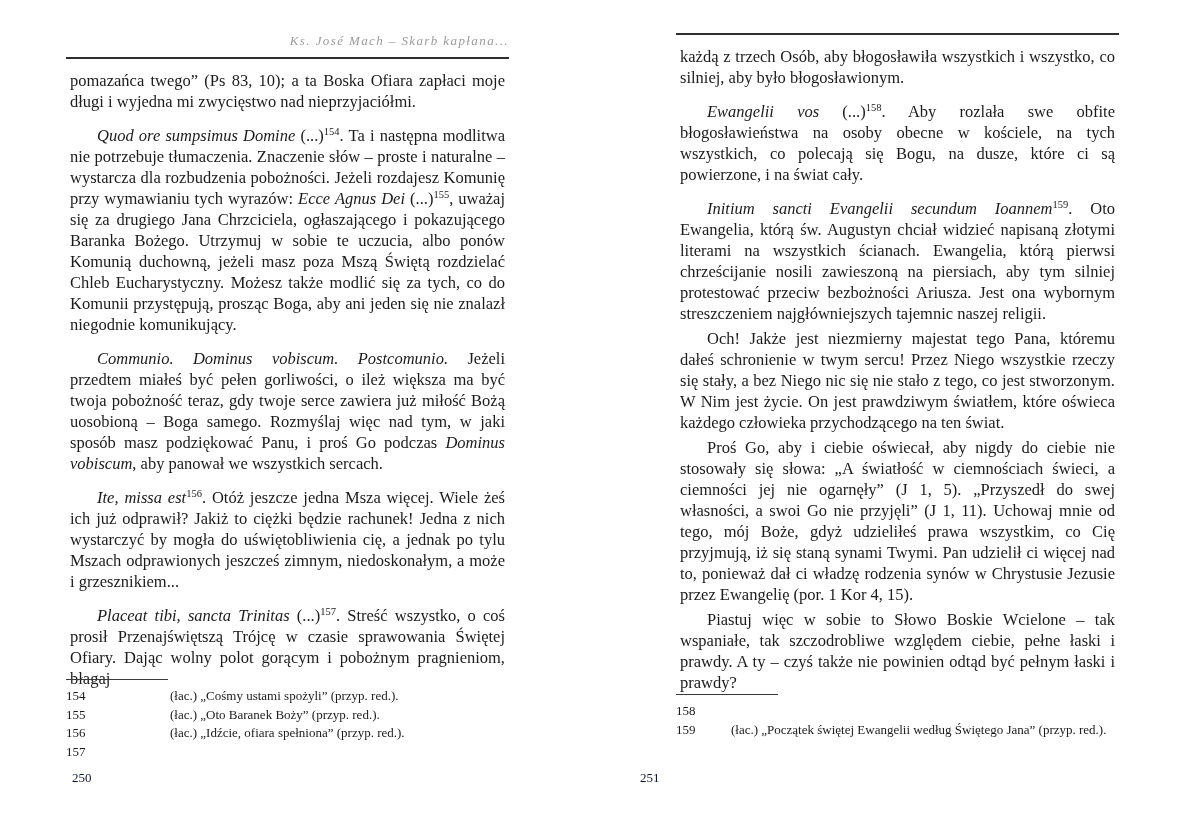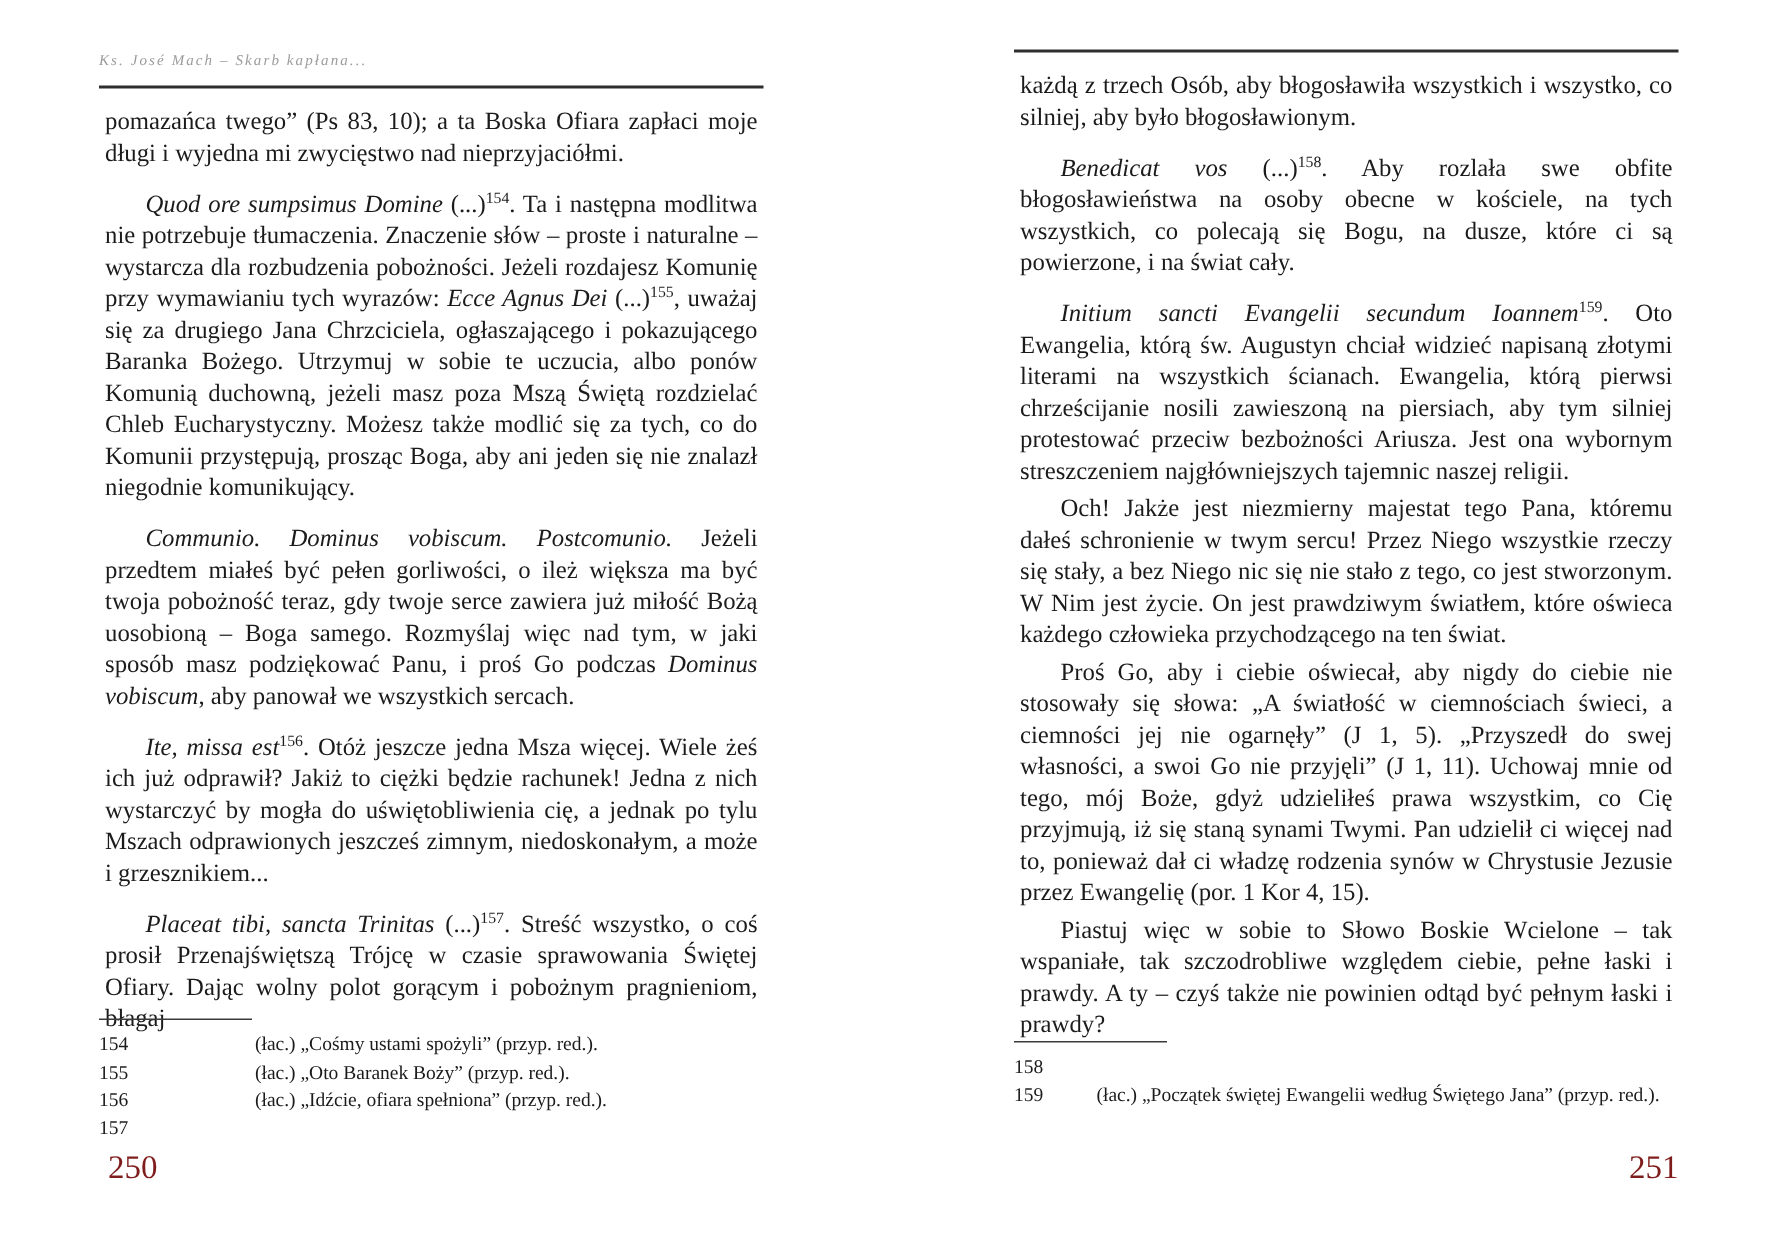--- a/index.html
+++ b/index.html
@@ -6,22 +6,22 @@
   body{
     width:1181px;height:834px;position:relative;background:#ffffff;
     font-family:"Liberation Serif", serif;color:#1c1c1c;
     -webkit-font-smoothing:antialiased;
   }
   .spread{position:absolute;inset:0;}
   .page{position:absolute;top:30px;width:443px;}
   .page-left{left:66px;}
   .page-right{left:676px;}
   .running-head{
-    text-align:left;color:#9b9b9b;font-style:italic;
-    font-size:10px;letter-spacing:1.4px;line-height:22px;height:24px;
+    text-align:right;color:#9b9b9b;font-style:italic;
+    font-size:13px;letter-spacing:1.4px;line-height:22px;height:24px;
     font-family:"Liberation Serif", serif;
   }
   .head-rule{border:none;border-top:2.5px solid #2e2e2e;margin:3px 0 0 0;}
   .page-body{
     margin-top:11px;font-size:16.5px;line-height:21px;
     text-align:justify;color:#1b1b1b;
   }
   .page-body p{margin:4px;}
   .page-body p.gap{margin-top:13px;}
   .page-body p.indent{text-indent:27px;}
@@ -34,23 +34,23 @@
     position:absolute;width:443px;font-size:13px;line-height:18.5px;color:#1b1b1b;
   }
   .footnotes-left{left:66px;top:679px;}
   .footnotes-right{left:676px;top:694px;}
   .fn-rule{border:none;border-top:1.5px solid #3a3a3a;width:102px;margin:0 0 7px 0;}
   .fn-row{display:flex;align-items:flex-start;}
   .fn-num{flex:0 0 auto;}
   .footnotes-left .fn-num{width:104px;}
   .footnotes-right .fn-num{width:55px;}
   .fn-text{flex:1 1 auto;}
-  .page-number{position:absolute;top:768px;font-size:22px;color:#7f1d1d;line-height:20px;}
+  .page-number{position:absolute;top:768px;font-size:13px;color:#0f172a;line-height:20px;}
   .page-number-left{left:72px;}
-  .page-number-right{left:676px;width:443px;text-align:right;}
+  .page-number-right{left:640px;width:443px;text-align:left;}
 </style>
 </head>
 <body>
 
 <div class="spread">
 
   <div class="page page-left">
     <div class="running-head">Ks. José Mach – Skarb kapłana...</div>
     <hr class="head-rule">
     <div class="page-body">
@@ -82,21 +82,21 @@
         </div>
       </div>
   </div>
 
   <div class="page-number page-number-left">250</div>
 
   <div class="page page-right">
     <hr class="head-rule">
     <div class="page-body">
         <p class=""><span>każdą z trzech Osób, aby błogosławiła wszystkich i wszystko, co silniej, aby było błogosławionym.</span></p>
-        <p class="indent gap"><span class="lead">Benedicat vos </span><span>(...)</span><sup class="fn-ref">158</sup><span>. Aby rozlała swe obfite błogosławieństwa na osoby obecne w kościele, na tych wszystkich, co polecają się Bogu, na dusze, które ci są powierzone, i na świat cały.</span></p>
+        <p class="indent gap"><span class="lead">Ewangelii vos </span><span>(...)</span><sup class="fn-ref">158</sup><span>. Aby rozlała swe obfite błogosławieństwa na osoby obecne w kościele, na tych wszystkich, co polecają się Bogu, na dusze, które ci są powierzone, i na świat cały.</span></p>
         <p class="indent gap"><span class="lead">Initium sancti Evangelii secundum Ioannem</span><sup class="fn-ref">159</sup><span>. Oto Ewangelia, którą św. Augustyn chciał widzieć napisaną złotymi literami na wszystkich ścianach. Ewangelia, którą pierwsi chrześcijanie nosili zawieszoną na piersiach, aby tym silniej protestować przeciw bezbożności Ariusza. Jest ona wybornym streszczeniem najgłówniejszych tajemnic naszej religii.</span></p>
         <p class="indent"><span>Och! Jakże jest niezmierny majestat tego Pana, któremu dałeś schronienie w twym sercu! Przez Niego wszystkie rzeczy się stały, a bez Niego nic się nie stało z tego, co jest stworzonym. W Nim jest życie. On jest prawdziwym światłem, które oświeca każdego człowieka przychodzącego na ten świat.</span></p>
         <p class="indent"><span>Proś Go, aby i ciebie oświecał, aby nigdy do ciebie nie stosowały się słowa: „A światłość w ciemnościach świeci, a ciemności jej nie ogarnęły” (J 1, 5). „Przyszedł do swej własności, a swoi Go nie przyjęli” (J 1, 11). Uchowaj mnie od tego, mój Boże, gdyż udzieliłeś prawa wszystkim, co Cię przyjmują, iż się staną synami Twymi. Pan udzielił ci więcej nad to, ponieważ dał ci władzę rodzenia synów w Chrystusie Jezusie przez Ewangelię (por. 1 Kor 4, 15).</span></p>
         <p class="indent"><span>Piastuj więc w sobie to Słowo Boskie Wcielone – tak wspaniałe, tak szczodrobliwe względem ciebie, pełne łaski i prawdy. A ty – czyś także nie powinien odtąd być pełnym łaski i prawdy?</span></p>
       </div>
   </div>
 
   <div class="footnotes footnotes-right">
     <hr class="fn-rule">
     <div>

